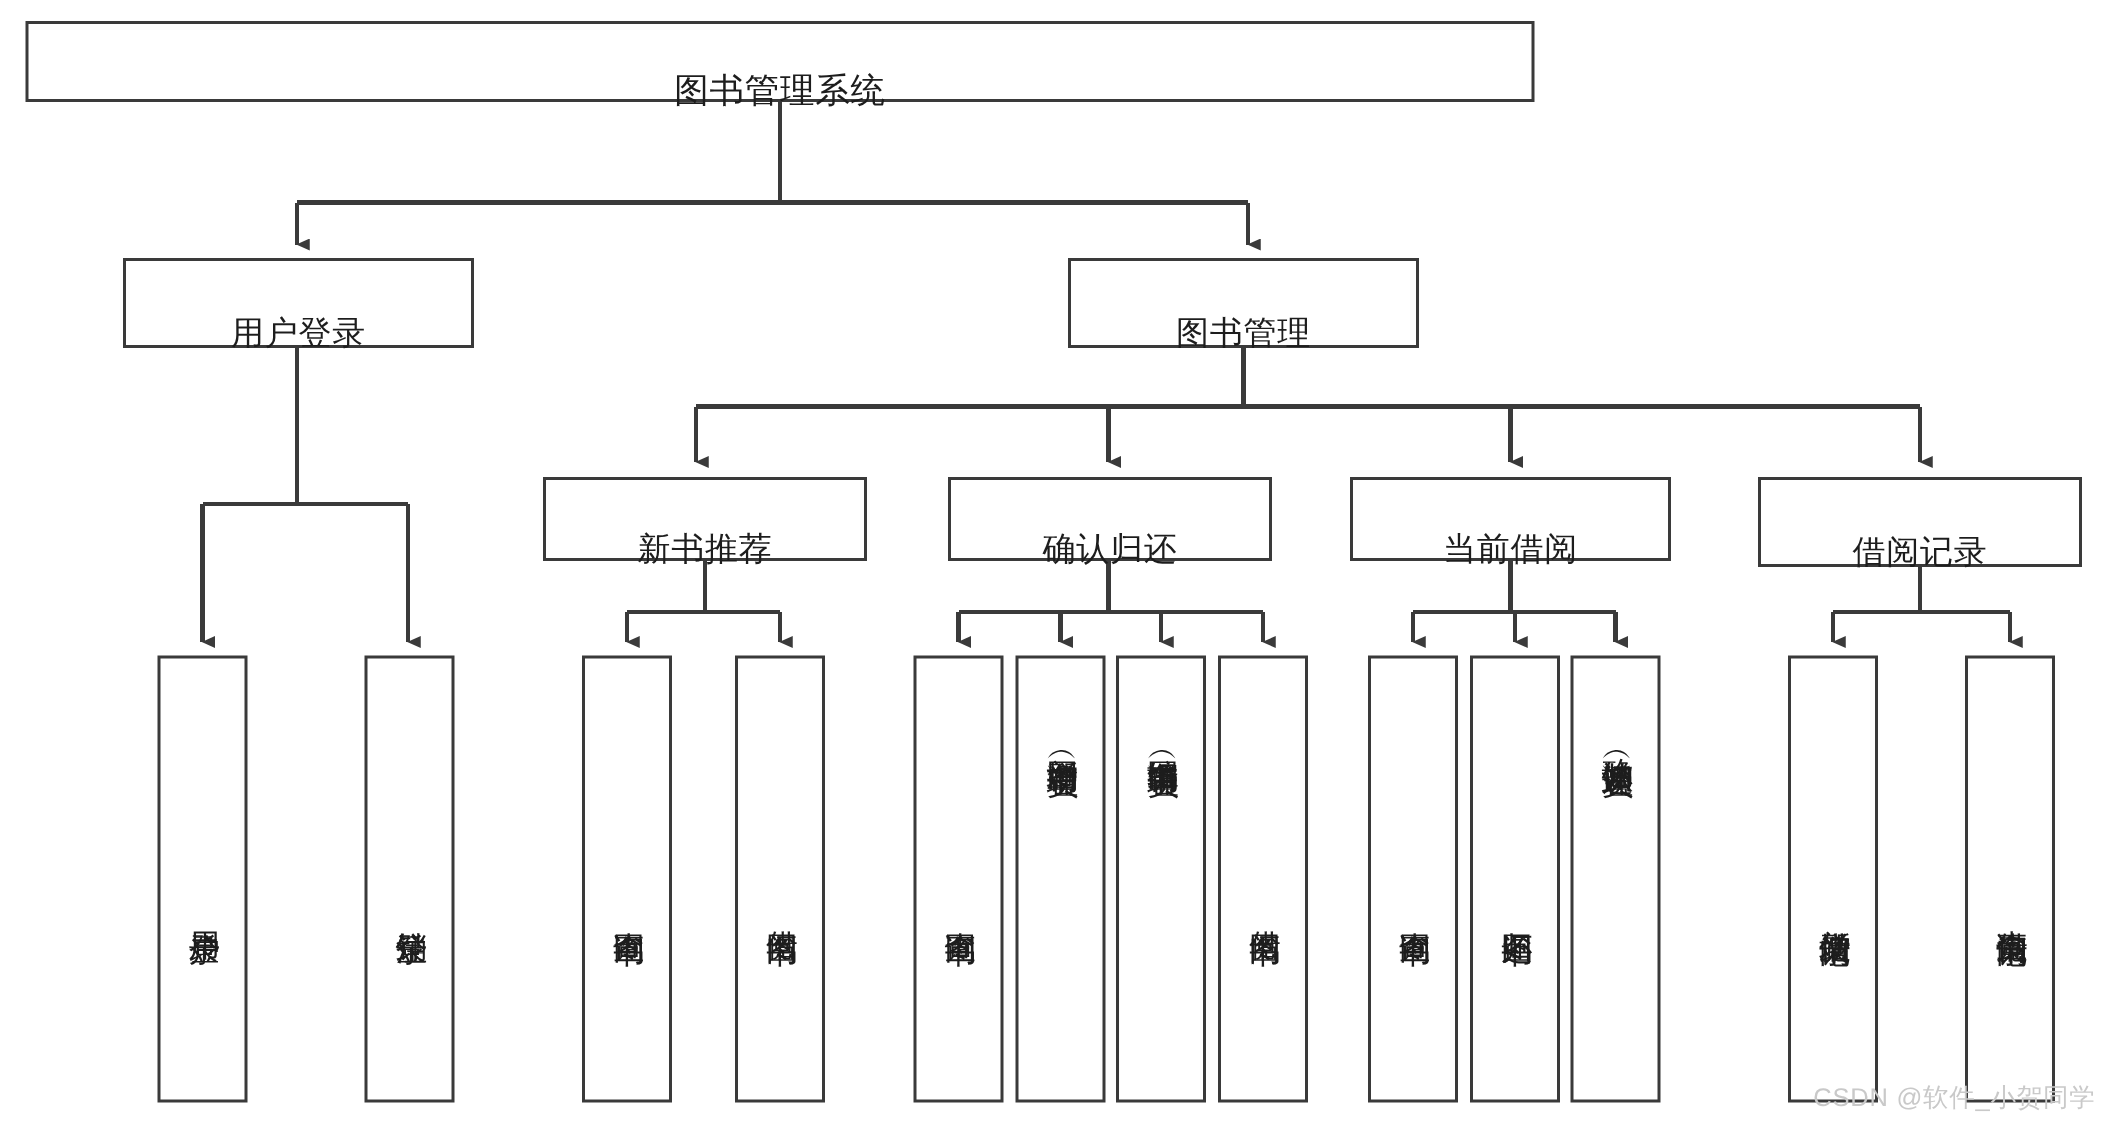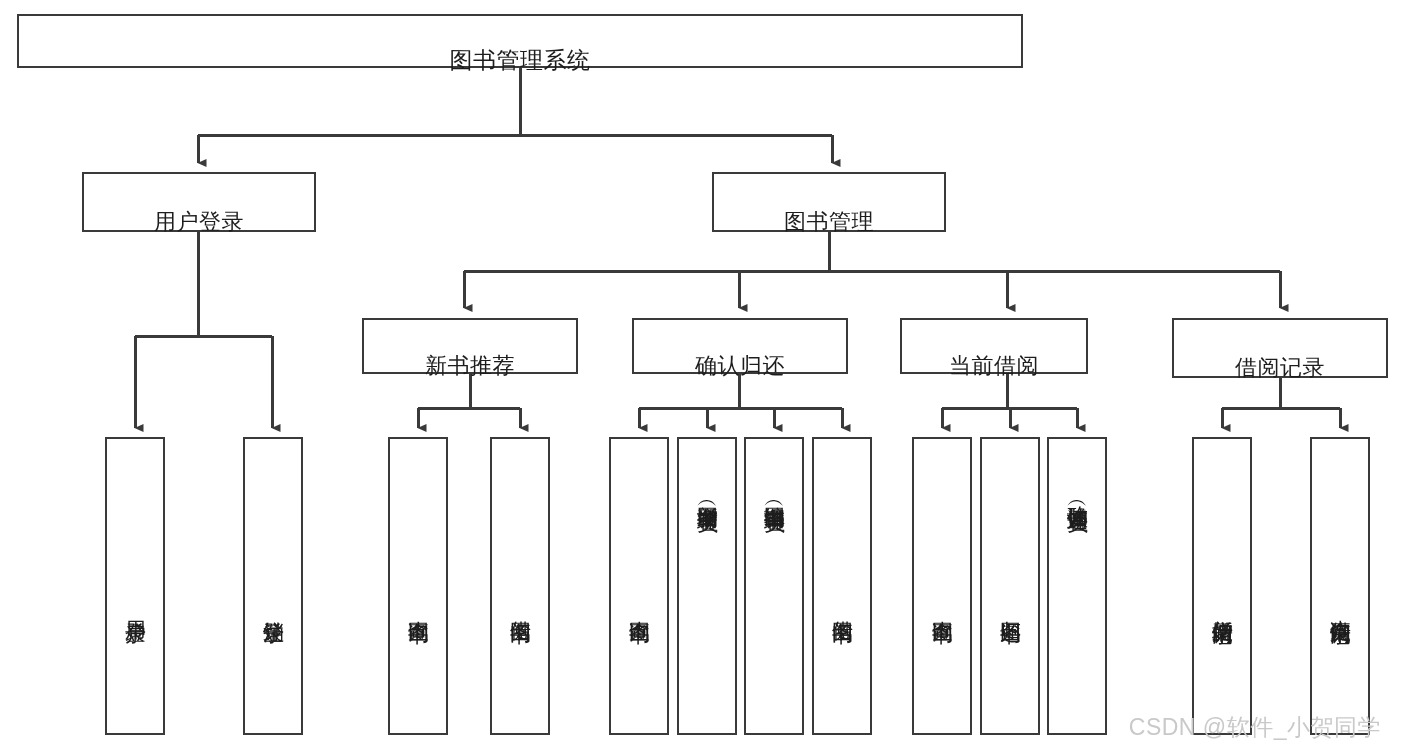--- a/index.html
+++ b/index.html
@@ -61,23 +61,23 @@
     line-height: 1.18;
     letter-spacing: 1px;
     white-space: normal;
     max-height: 100%;
   }
   .node.leaf.align-top {
     align-items: flex-start;
   }
   #watermark {
     position: absolute;
-    right: 24px;
+    right: 8px;
     bottom: 4px;
-    font-size: 23px;
+    font-size: 17px;
     color: #c9c9c9;
     letter-spacing: 0.5px;
     white-space: nowrap;
     user-select: none;
   }
 </style>
 </head>
 <body>
 
 <div id="diagram-root">
@@ -146,21 +146,21 @@
   </div>
 
   <div class="node level-1" style="left:712px; top:172px; width:234px; height:60px;">
     <span class="node-label">图书管理</span>
   </div>
 
   <div class="node level-2" style="left:632px; top:318px; width:216px; height:56px;">
     <span class="node-label">确认归还</span>
   </div>
 
-  <div class="node level-2" style="left:900px; top:318px; width:188px; height:56px;">
+  <div class="node level-2" style="left:900px; top:318px; width:214px; height:56px;">
     <span class="node-label">当前借阅</span>
   </div>
 
   <div class="node level-2" style="left:1172px; top:318px; width:216px; height:60px;">
     <span class="node-label">借阅记录</span>
   </div>
 
   <div class="node leaf" style="left:105px; top:437px; width:60px; height:298px;">
     <span class="node-label">用户登录</span>
   </div>

